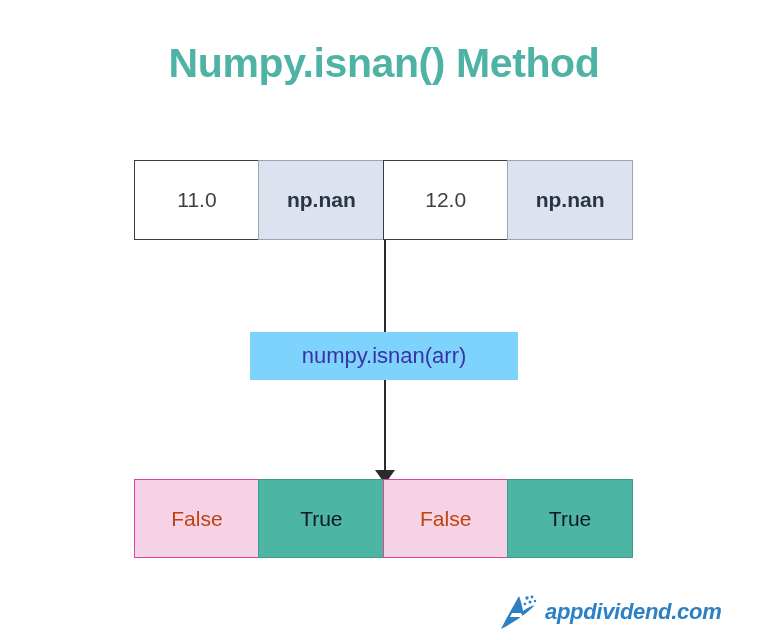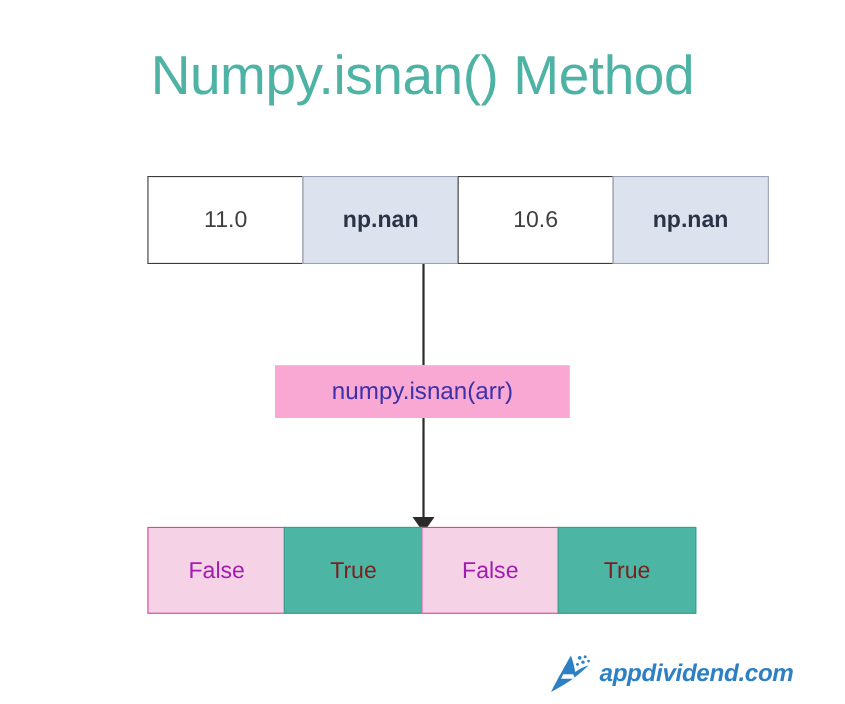--- a/index.html
+++ b/index.html
@@ -21,22 +21,22 @@
     height: 640px;
   }
 
   
   .title {
     position: absolute;
     left: 0;
     top: 40px;
     width: 768px;
     text-align: center;
-    font-size: 50px;
-    font-weight: normal;
+    font-size: 41px;
+    font-weight: bold;
     color: #4eb3a4;
     letter-spacing: -0.4px;
     line-height: 1.15;
   }
 
   .subtitle {
     position: absolute;
     left: 0;
     top: 111px;
     width: 768px;
@@ -45,21 +45,21 @@
     font-weight: bold;
     color: #3d3d3d;
     letter-spacing: 0.1px;
   }
 
   
   .array-row {
     position: absolute;
     left: 134px;
     top: 160px;
-    width: 565px;
+    width: 499px;
     height: 80px;
     display: flex;
     box-sizing: border-box;
   }
   .array-cell {
     flex: 1 1 0;
     display: flex;
     align-items: center;
     justify-content: center;
     font-size: 21px;
@@ -91,21 +91,21 @@
     background: #2b2b2b;
   }
 
   
   .func-box {
     position: absolute;
     left: 250px;
     top: 332px;
     width: 268px;
     height: 48px;
-    background: #f9a8d4;
+    background: #7dd3fc;
     display: flex;
     align-items: center;
     justify-content: center;
     font-size: 22px;
     color: #3b31a8;
     box-sizing: border-box;
   }
 
   
   .line-bottom {
@@ -143,26 +143,26 @@
     align-items: center;
     justify-content: center;
     font-size: 21px;
     box-sizing: border-box;
     margin-left: -1.6px;
   }
   .result-cell:first-child { margin-left: 0; }
 
   .result-cell.false-cell {
     background: #f5d2e6;
-    color: #a21caf;
+    color: #c2410c;
     border: 1.6px solid #e0439a;
   }
   .result-cell.true-cell {
     background: #4db5a4;
-    color: #7f1d1d;
+    color: #0f172a;
     border: 1.6px solid #3c9d8d;
   }
 
   
   .footer {
     position: absolute;
     left: 497px;
     top: 592px;
     display: flex;
     align-items: center;
@@ -186,21 +186,21 @@
 <body>
 
 <div id="page">
 
   <div class="title">Numpy.isnan() Method</div>
 
 
   <div class="array-row">
     <div class="array-cell plain">11.0</div>
     <div class="array-cell nan">np.nan</div>
-    <div class="array-cell plain">10.6</div>
+    <div class="array-cell plain">12.0</div>
     <div class="array-cell nan">np.nan</div>
   </div>
 
   <div class="line-top"></div>
 
   <div class="func-box">numpy.isnan(arr)</div>
 
   <div class="line-bottom"></div>
   <div class="arrow-head"></div>
 

